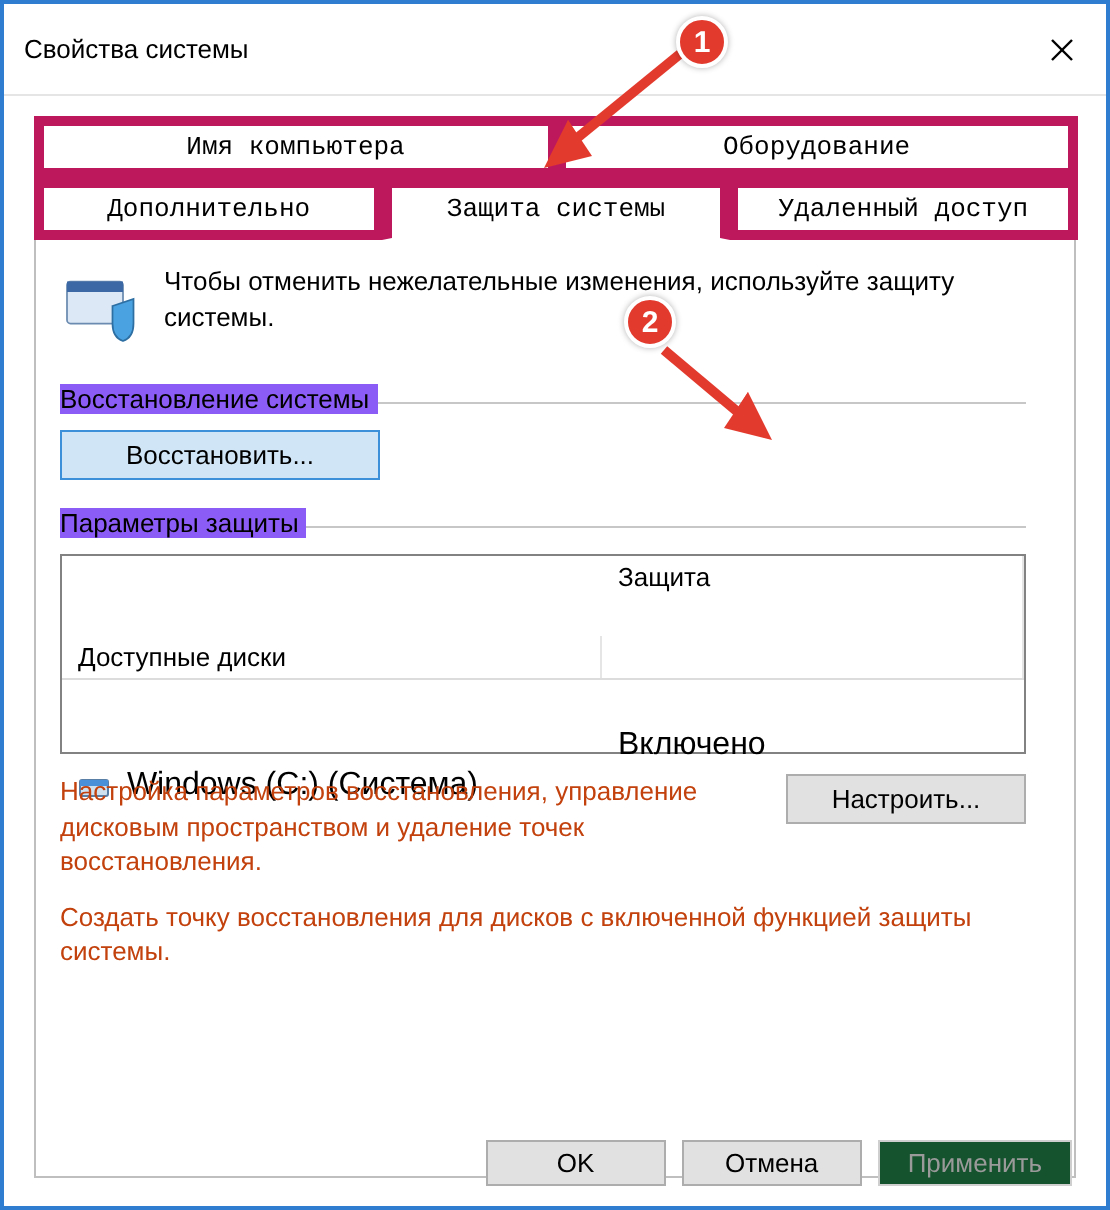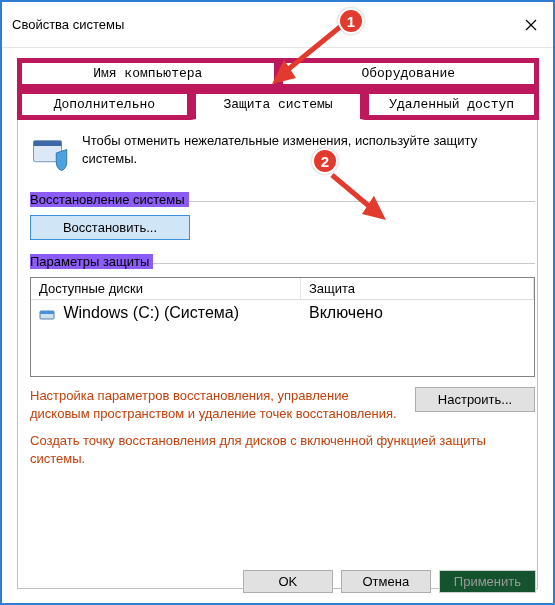--- a/index.html
+++ b/index.html
@@ -55,21 +55,21 @@
   }
   .tab.active {
     background: #fff;
     border-bottom: 1px solid #fff;
     position: relative;
     z-index: 2;
   }
   .tabpane {
     margin: -1px 15px 0 15px;
     border: 1px solid #bfbfbf;
-    padding: 12px 2px 12px 12px;
+    padding: 12px 24px 12px 12px;
     height: 470px;
     position: relative;
   }
   .intro {
     display: flex;
     gap: 10px;
     margin-bottom: 18px;
   }
   .shield-icon {
     width: 42px; height: 42px;
@@ -139,21 +139,21 @@
   }
   .drives-head {
     display: flex;
     border-bottom: 1px solid #dcdcdc;
     font-size: 13px;
   }
   .drives-head .col {
     padding: 3px 8px;
     border-right: 1px solid #e5e5e5;
   }
-  .col1 { flex: 0 0 270px; }
+  .col1 { flex: 0 0 270px; margin-top: 40px; }
   .col2 { flex: 1; }
   .drives-row {
     display: flex;
     font-size: 16px;
     padding: 2px 0;
     align-items: center;
   }
   .drives-row .col { padding: 2px 8px; }
   .drive-ic {
     width: 16px; height: 16px;

